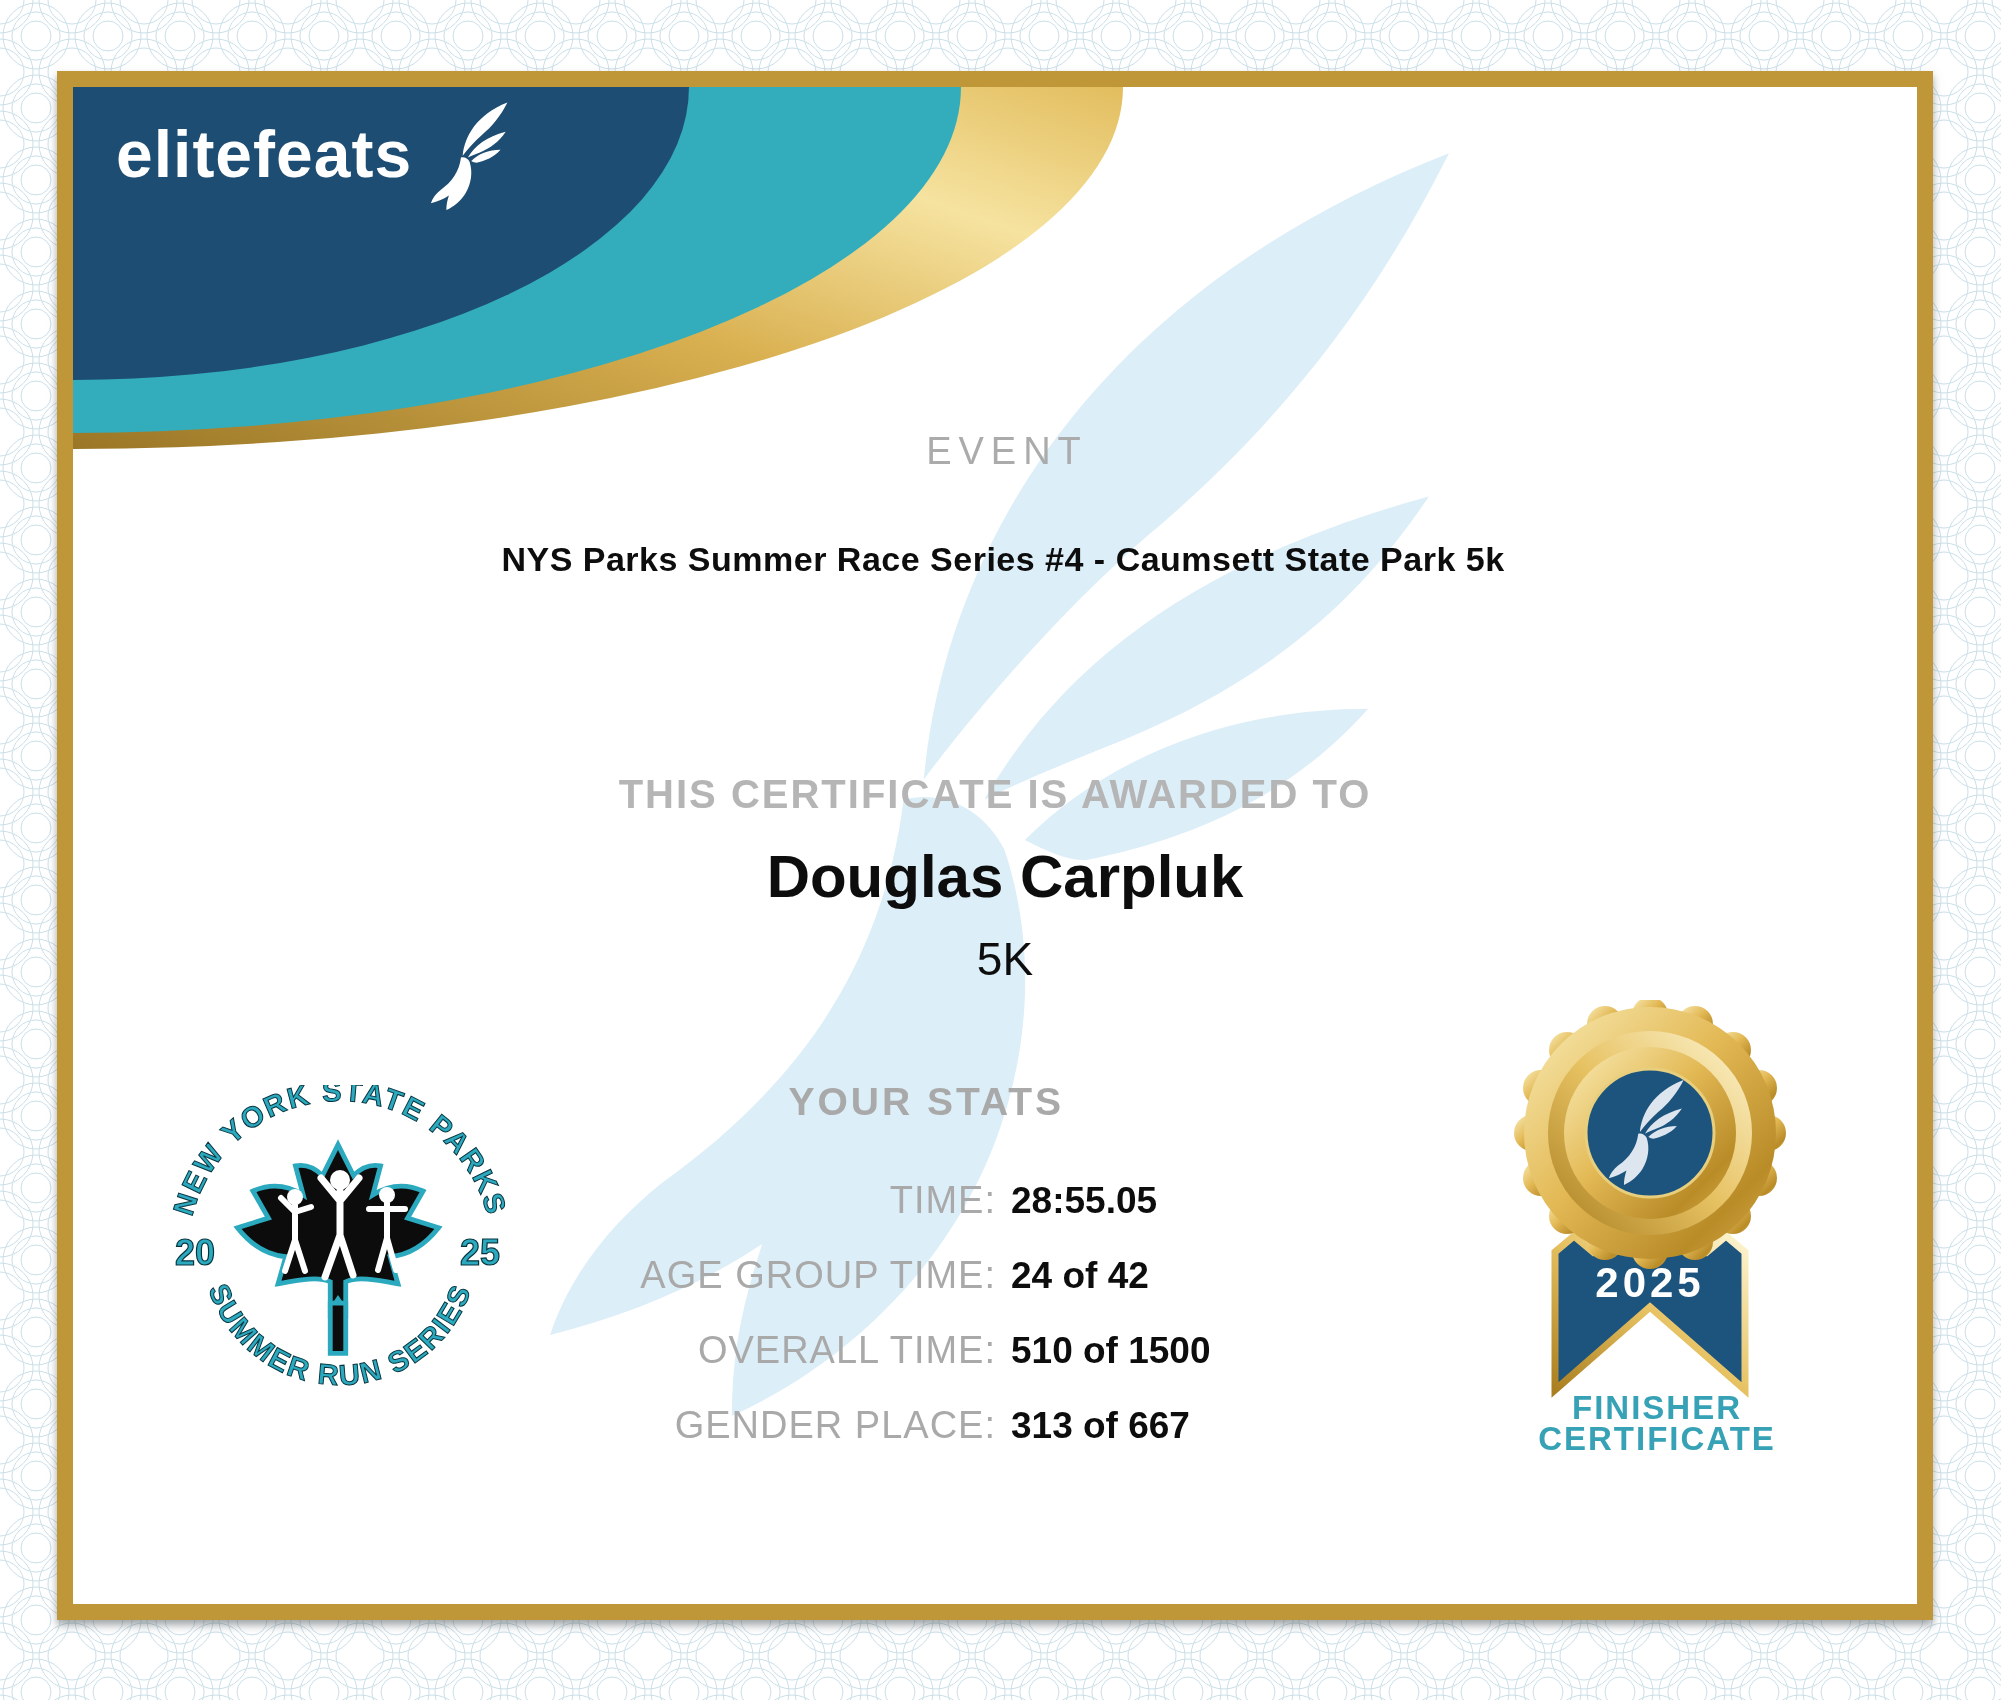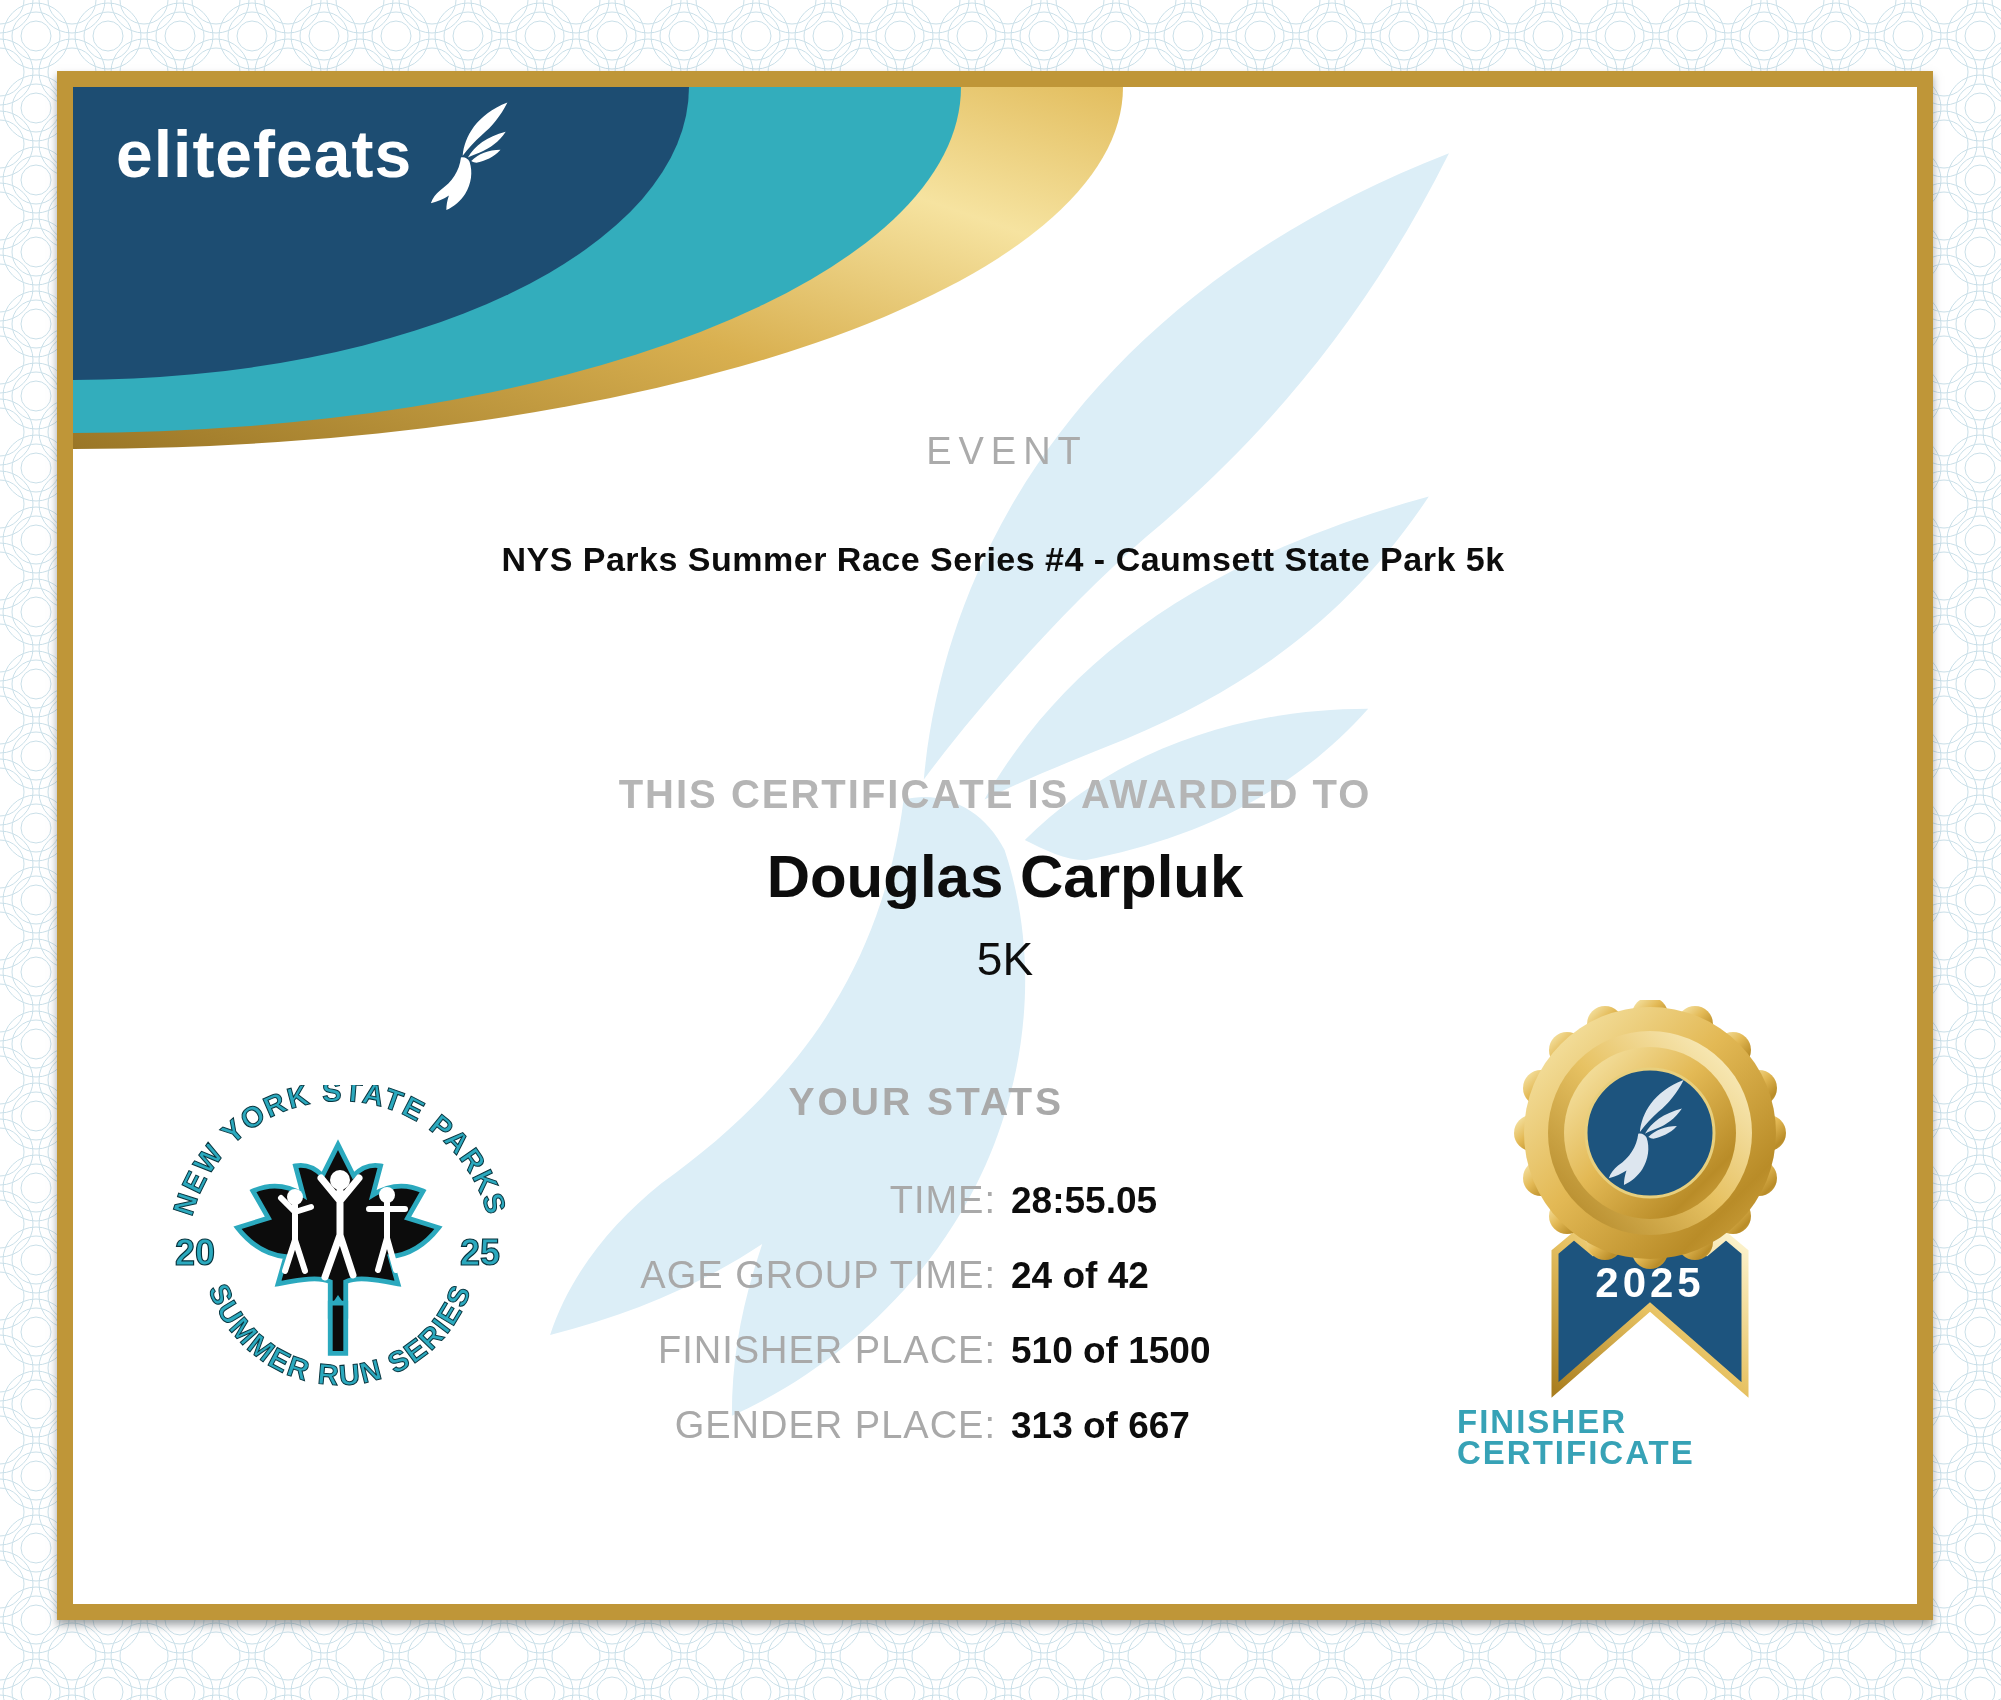--- a/index.html
+++ b/index.html
@@ -27,22 +27,22 @@
              color:var(--ink);}
   .distance{left:505px;top:932px;width:1000px;text-align:center;font-size:46px;font-weight:400;
             color:var(--ink);}
   .stats-heading{left:664px;top:1080px;width:400px;text-align:right;font-size:39px;font-weight:700;
                  color:#a9a9a9;letter-spacing:3px;}
   .stats-grid{left:440px;top:1163px;display:grid;grid-template-columns:556px 430px;column-gap:15px;}
   .stats-grid .row-label{height:75px;display:flex;align-items:center;justify-content:flex-end;
                          font-size:38px;color:#a9a9a9;letter-spacing:1px;white-space:nowrap;}
   .stats-grid .row-value{height:75px;display:flex;align-items:center;font-size:37px;font-weight:700;
                          color:var(--ink);white-space:nowrap;}
-  .medal-caption{left:1457px;top:1392px;width:400px;font-size:33px;font-weight:800;
-                 color:var(--teal-accent);letter-spacing:2px;line-height:31px;margin-top:14px;}
+  .medal-caption{left:1457px;top:1392px;width:400px;text-align:center;font-size:33px;font-weight:800;
+                 color:var(--teal-accent);letter-spacing:2px;line-height:31px;}
   svg text{font-family:"Liberation Sans", sans-serif;}
 </style>
 </head>
 <body>
 
 <div class="canvas">
 
   <svg width="0" height="0" style="position:absolute" aria-hidden="true">
     <defs>
       <symbol id="wingfoot" viewBox="0 0 100 140">
@@ -120,21 +120,21 @@
     <div class="abs award-intro">THIS CERTIFICATE IS AWARDED TO</div>
     <div class="abs recipient">Douglas Carpluk</div>
     <div class="abs distance">5K</div>
 
     <div class="abs stats-heading">YOUR STATS</div>
     <div class="abs stats-grid">
       <div class="row-label">TIME:</div>
       <div class="row-value">28:55.05</div>
       <div class="row-label">AGE GROUP TIME:</div>
       <div class="row-value">24 of 42</div>
-      <div class="row-label">FINISHER PLACE:</div>
+      <div class="row-label">OVERALL TIME:</div>
       <div class="row-value">510 of 1500</div>
       <div class="row-label">GENDER PLACE:</div>
       <div class="row-value">313 of 667</div>
     </div>
 
     <svg class="abs" style="left:150px;top:1085px" width="380" height="345" viewBox="0 0 380 345">
       <defs>
         <path id="arcTop" d="M 38 168 A 152 152 0 0 1 342 168" fill="none"></path>
         <path id="arcBottom" d="M 52 162 A 138 138 0 0 0 328 162" fill="none"></path>
       </defs>

